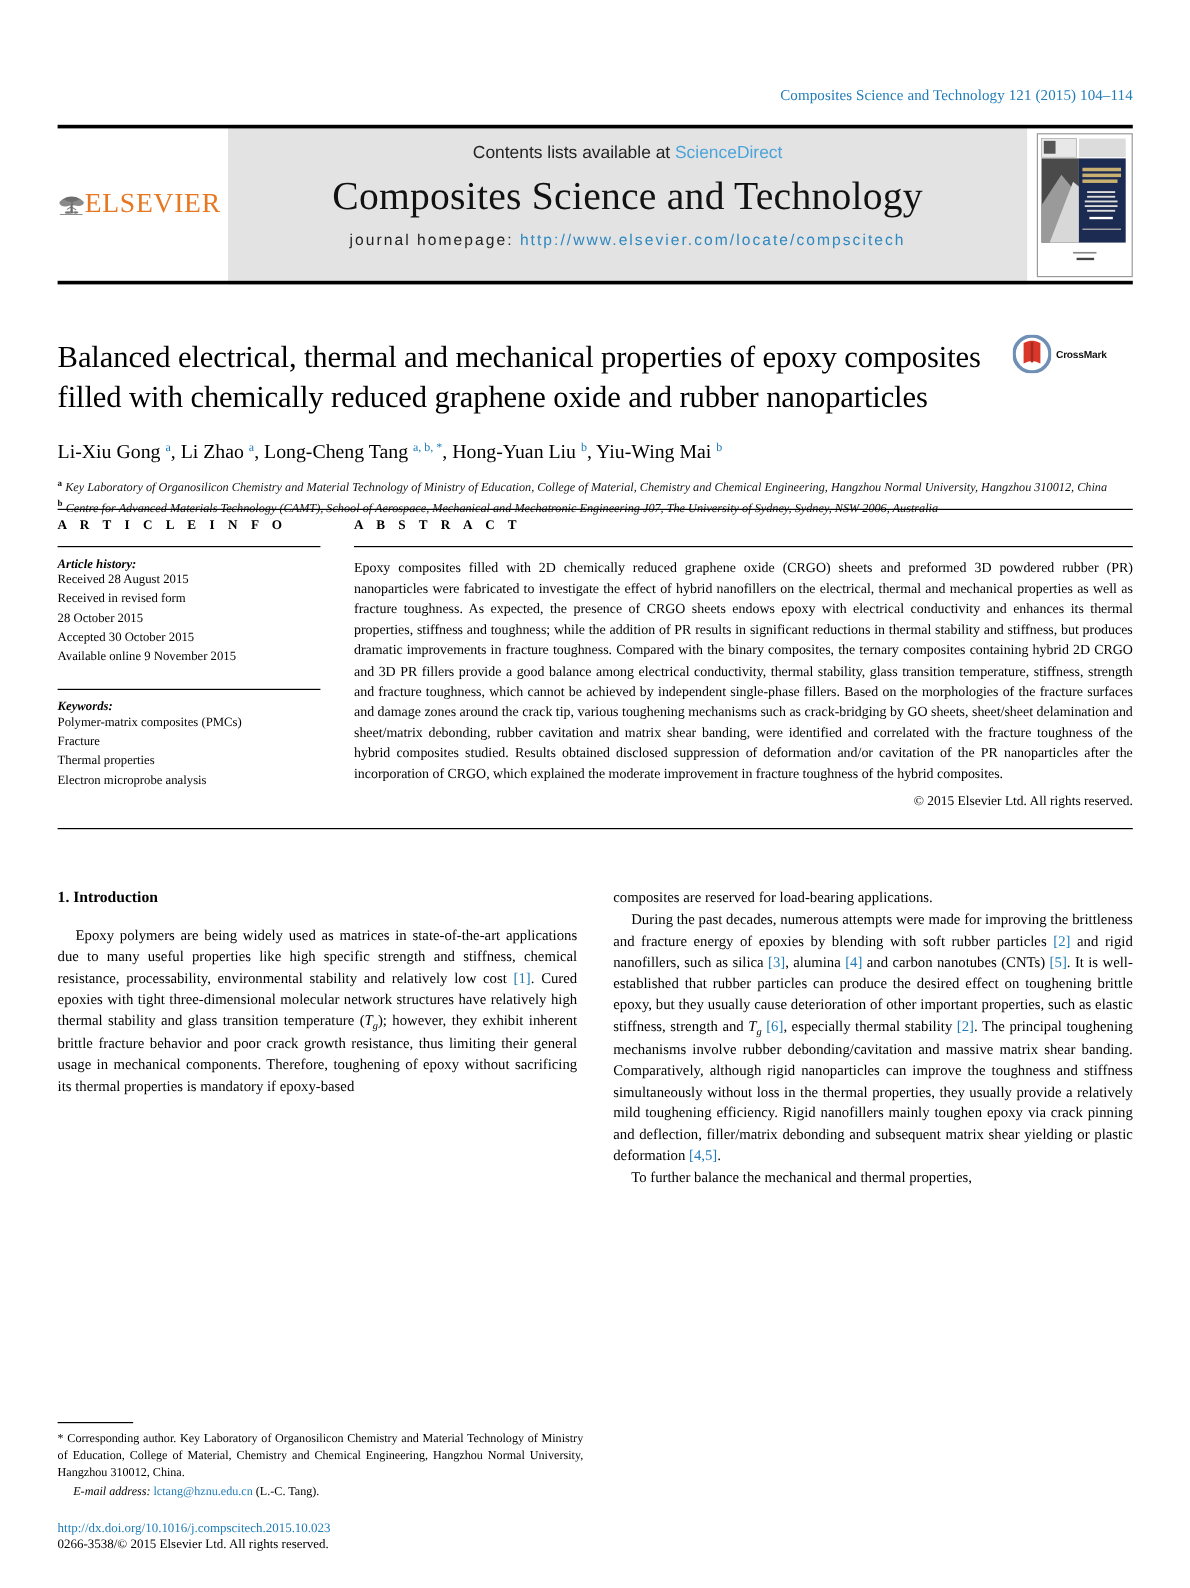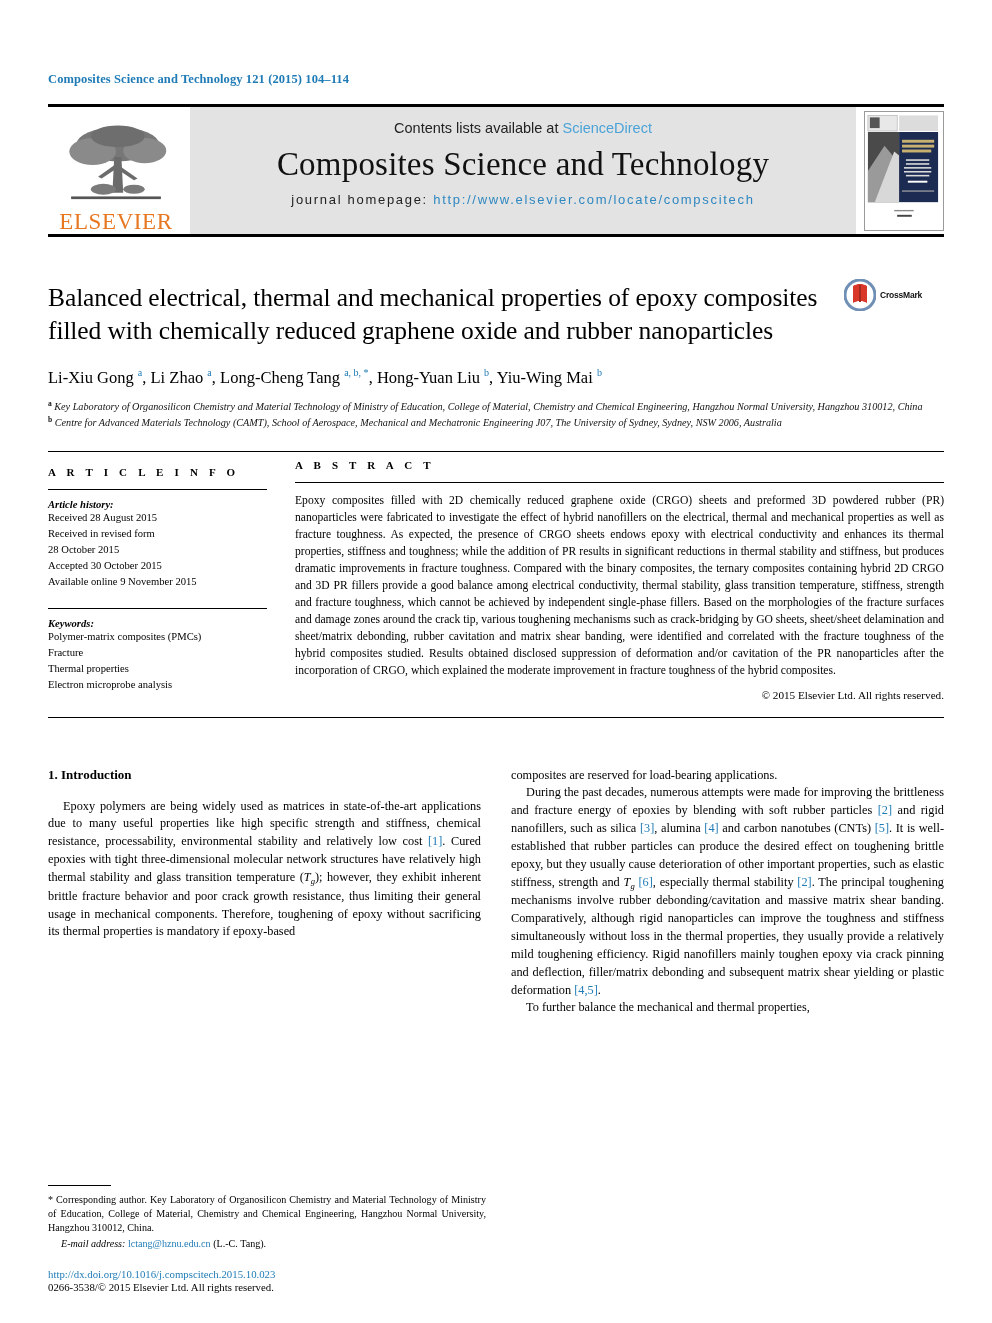--- a/index.html
+++ b/index.html
@@ -18,24 +18,24 @@
   .page {
     position: relative;
     width: 992px;
     height: 1323px;
     box-sizing: border-box;
     padding: 0 48px;
   }
 
   
   .running-head {
-    text-align: left;
+    text-align: right;
     color: #1f7bb6;
     font-size: 12.5px;
-    font-weight: bold;
+    font-weight: normal;
     padding-top: 72px;
     letter-spacing: 0.1px;
   }
 
   
   .masthead {
     margin-top: 17px;
     display: flex;
     align-items: stretch;
     height: 133px;
@@ -51,23 +51,22 @@
   }
   .masthead-rule.bottom {
     top: auto;
     bottom: 0;
     height: 3px;
   }
   .elsevier-logo {
     width: 136px;
     flex: 0 0 136px;
     display: flex;
-    flex-direction: column;
+    flex-direction: row;
     align-items: center;
-    justify-content: flex-end;
     padding-bottom: 4px;
     box-sizing: border-box;
   }
   .elsevier-tree {
     width: 108px;
     height: 88px;
     margin-top: 6px;
   }
   .elsevier-word {
     color: #E87722;
@@ -176,24 +175,22 @@
   }
   .affiliations sup {
     font-style: normal;
     font-weight: bold;
     font-size: 7.5px;
     vertical-align: super;
   }
 
   
   .info-abstract {
-    margin-top: 28px;
-    display: flex;
-    position: relative;
-    align-items: center;
+    display: flex;
+    position: relative;
   }
   .top-rule {
     position: absolute;
     left: 0;
     right: 0;
     top: -8px;
     height: 1px;
     background: #000;
   }
   .col-info {

